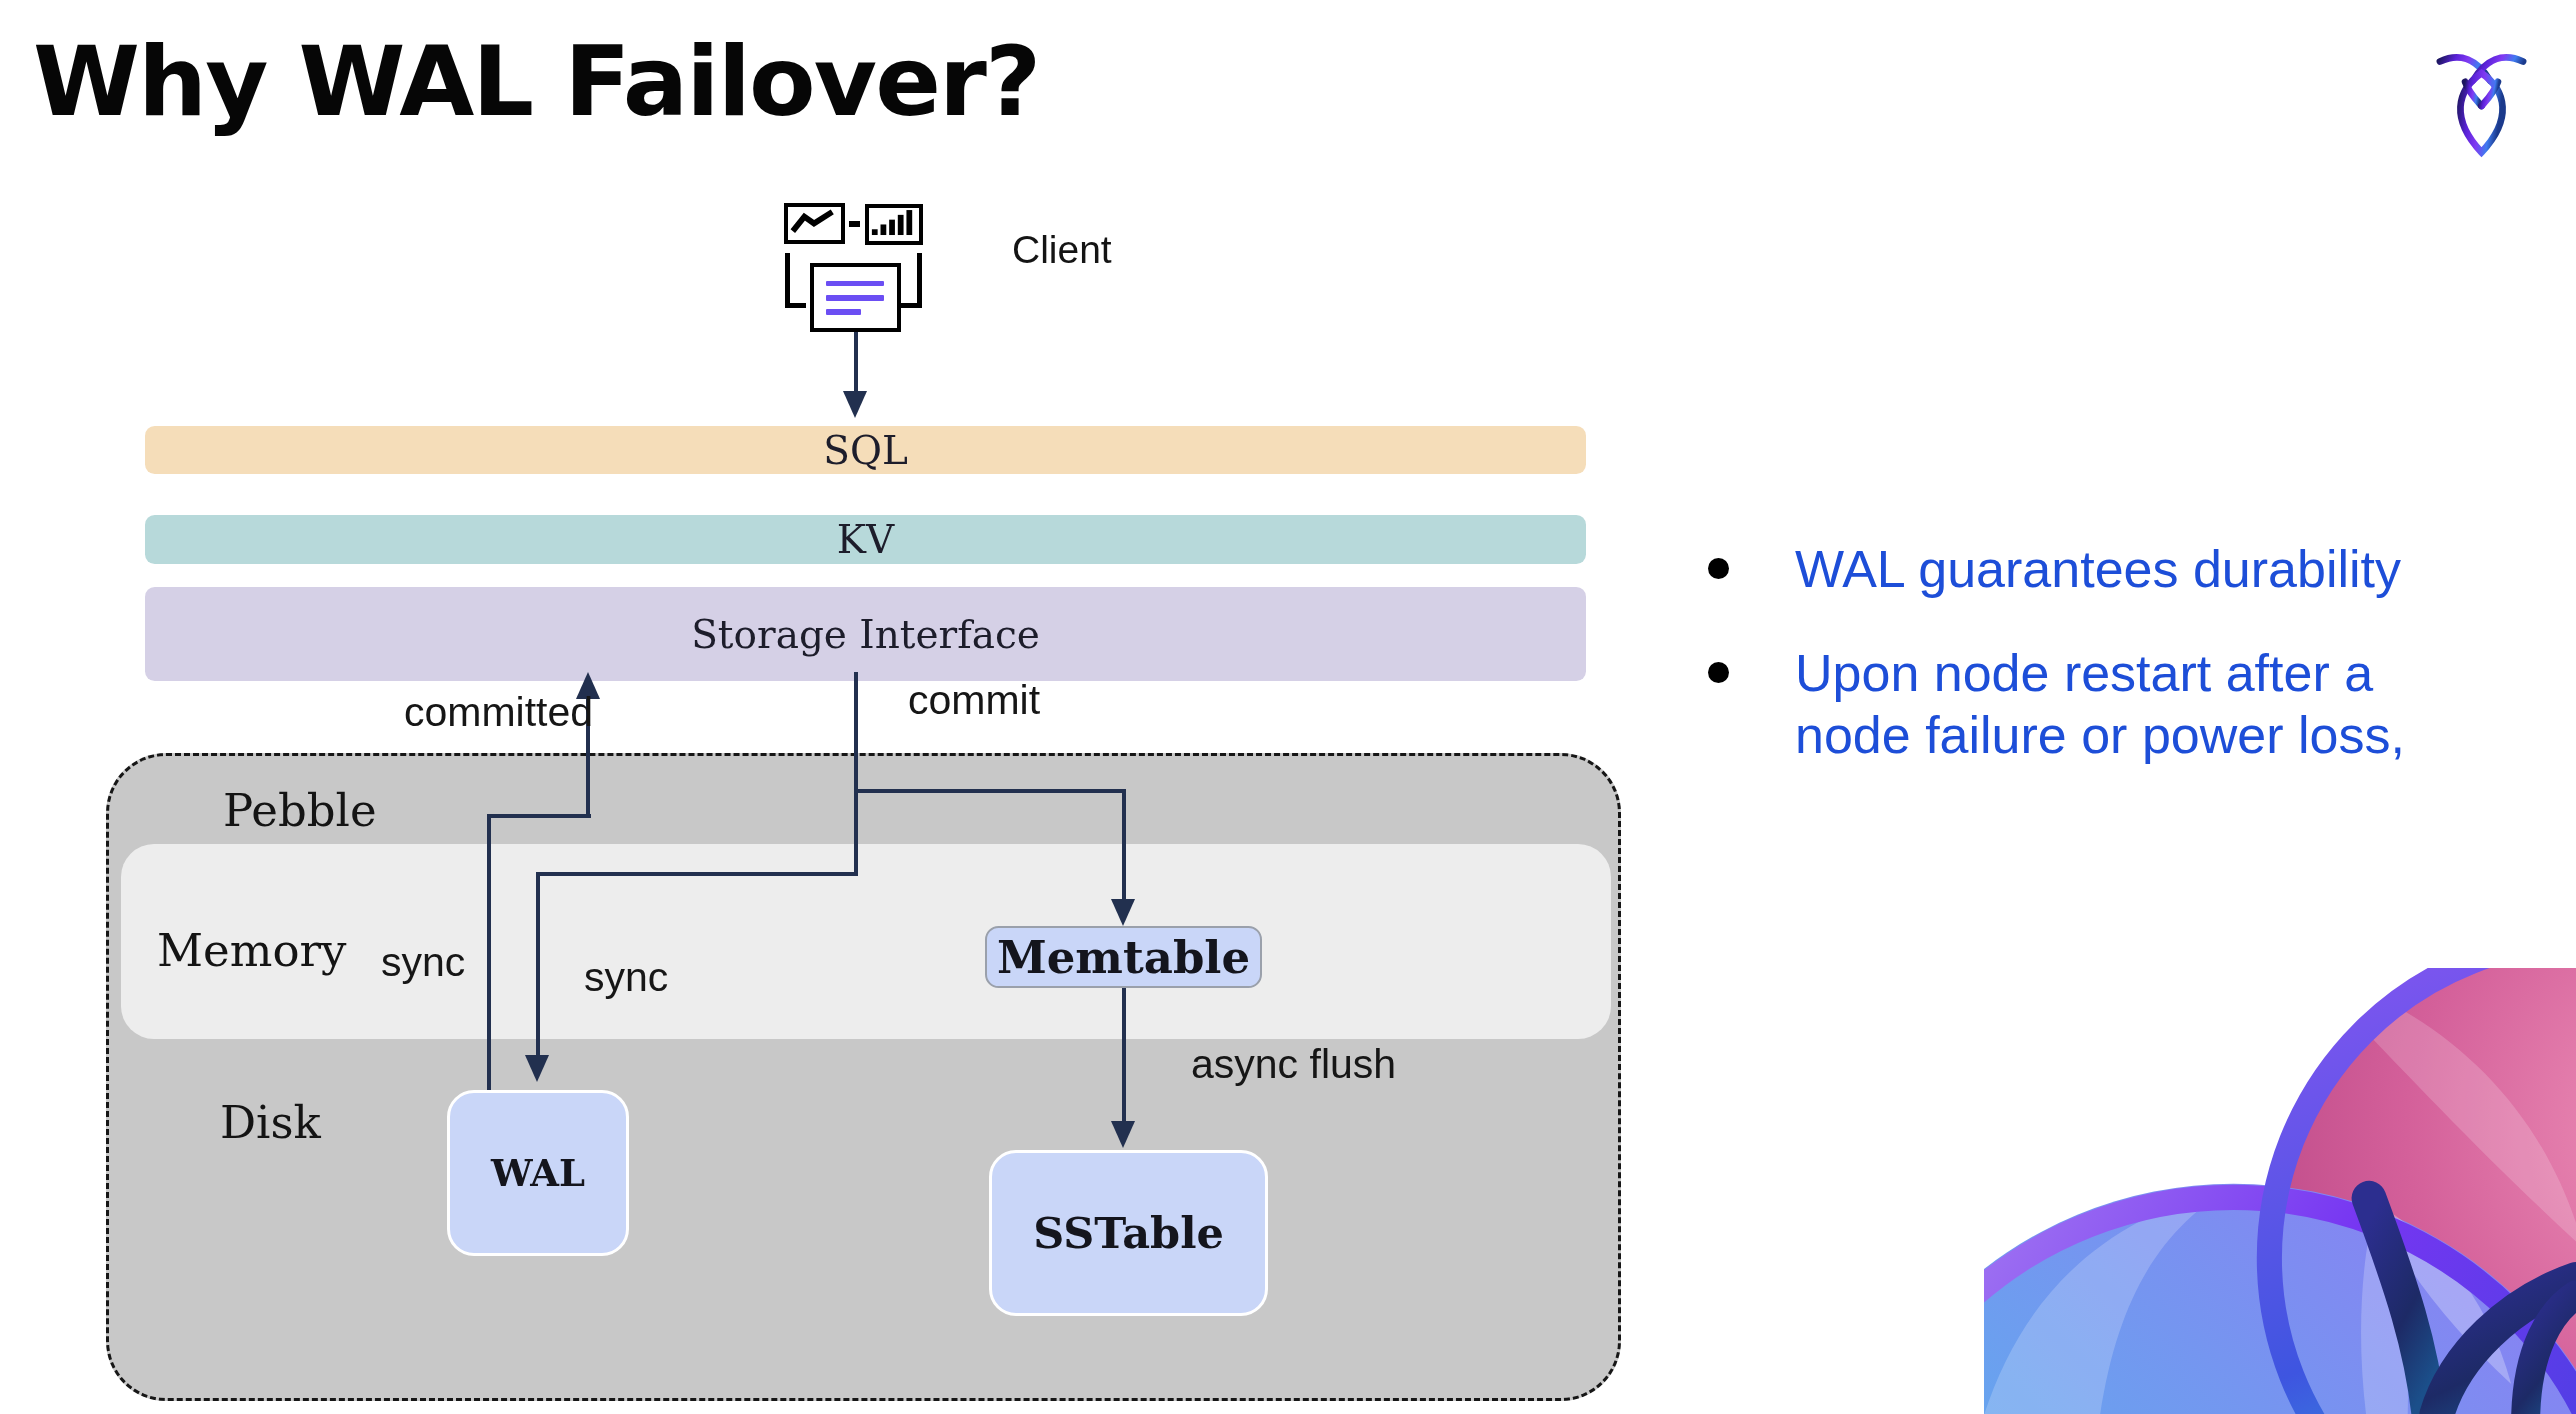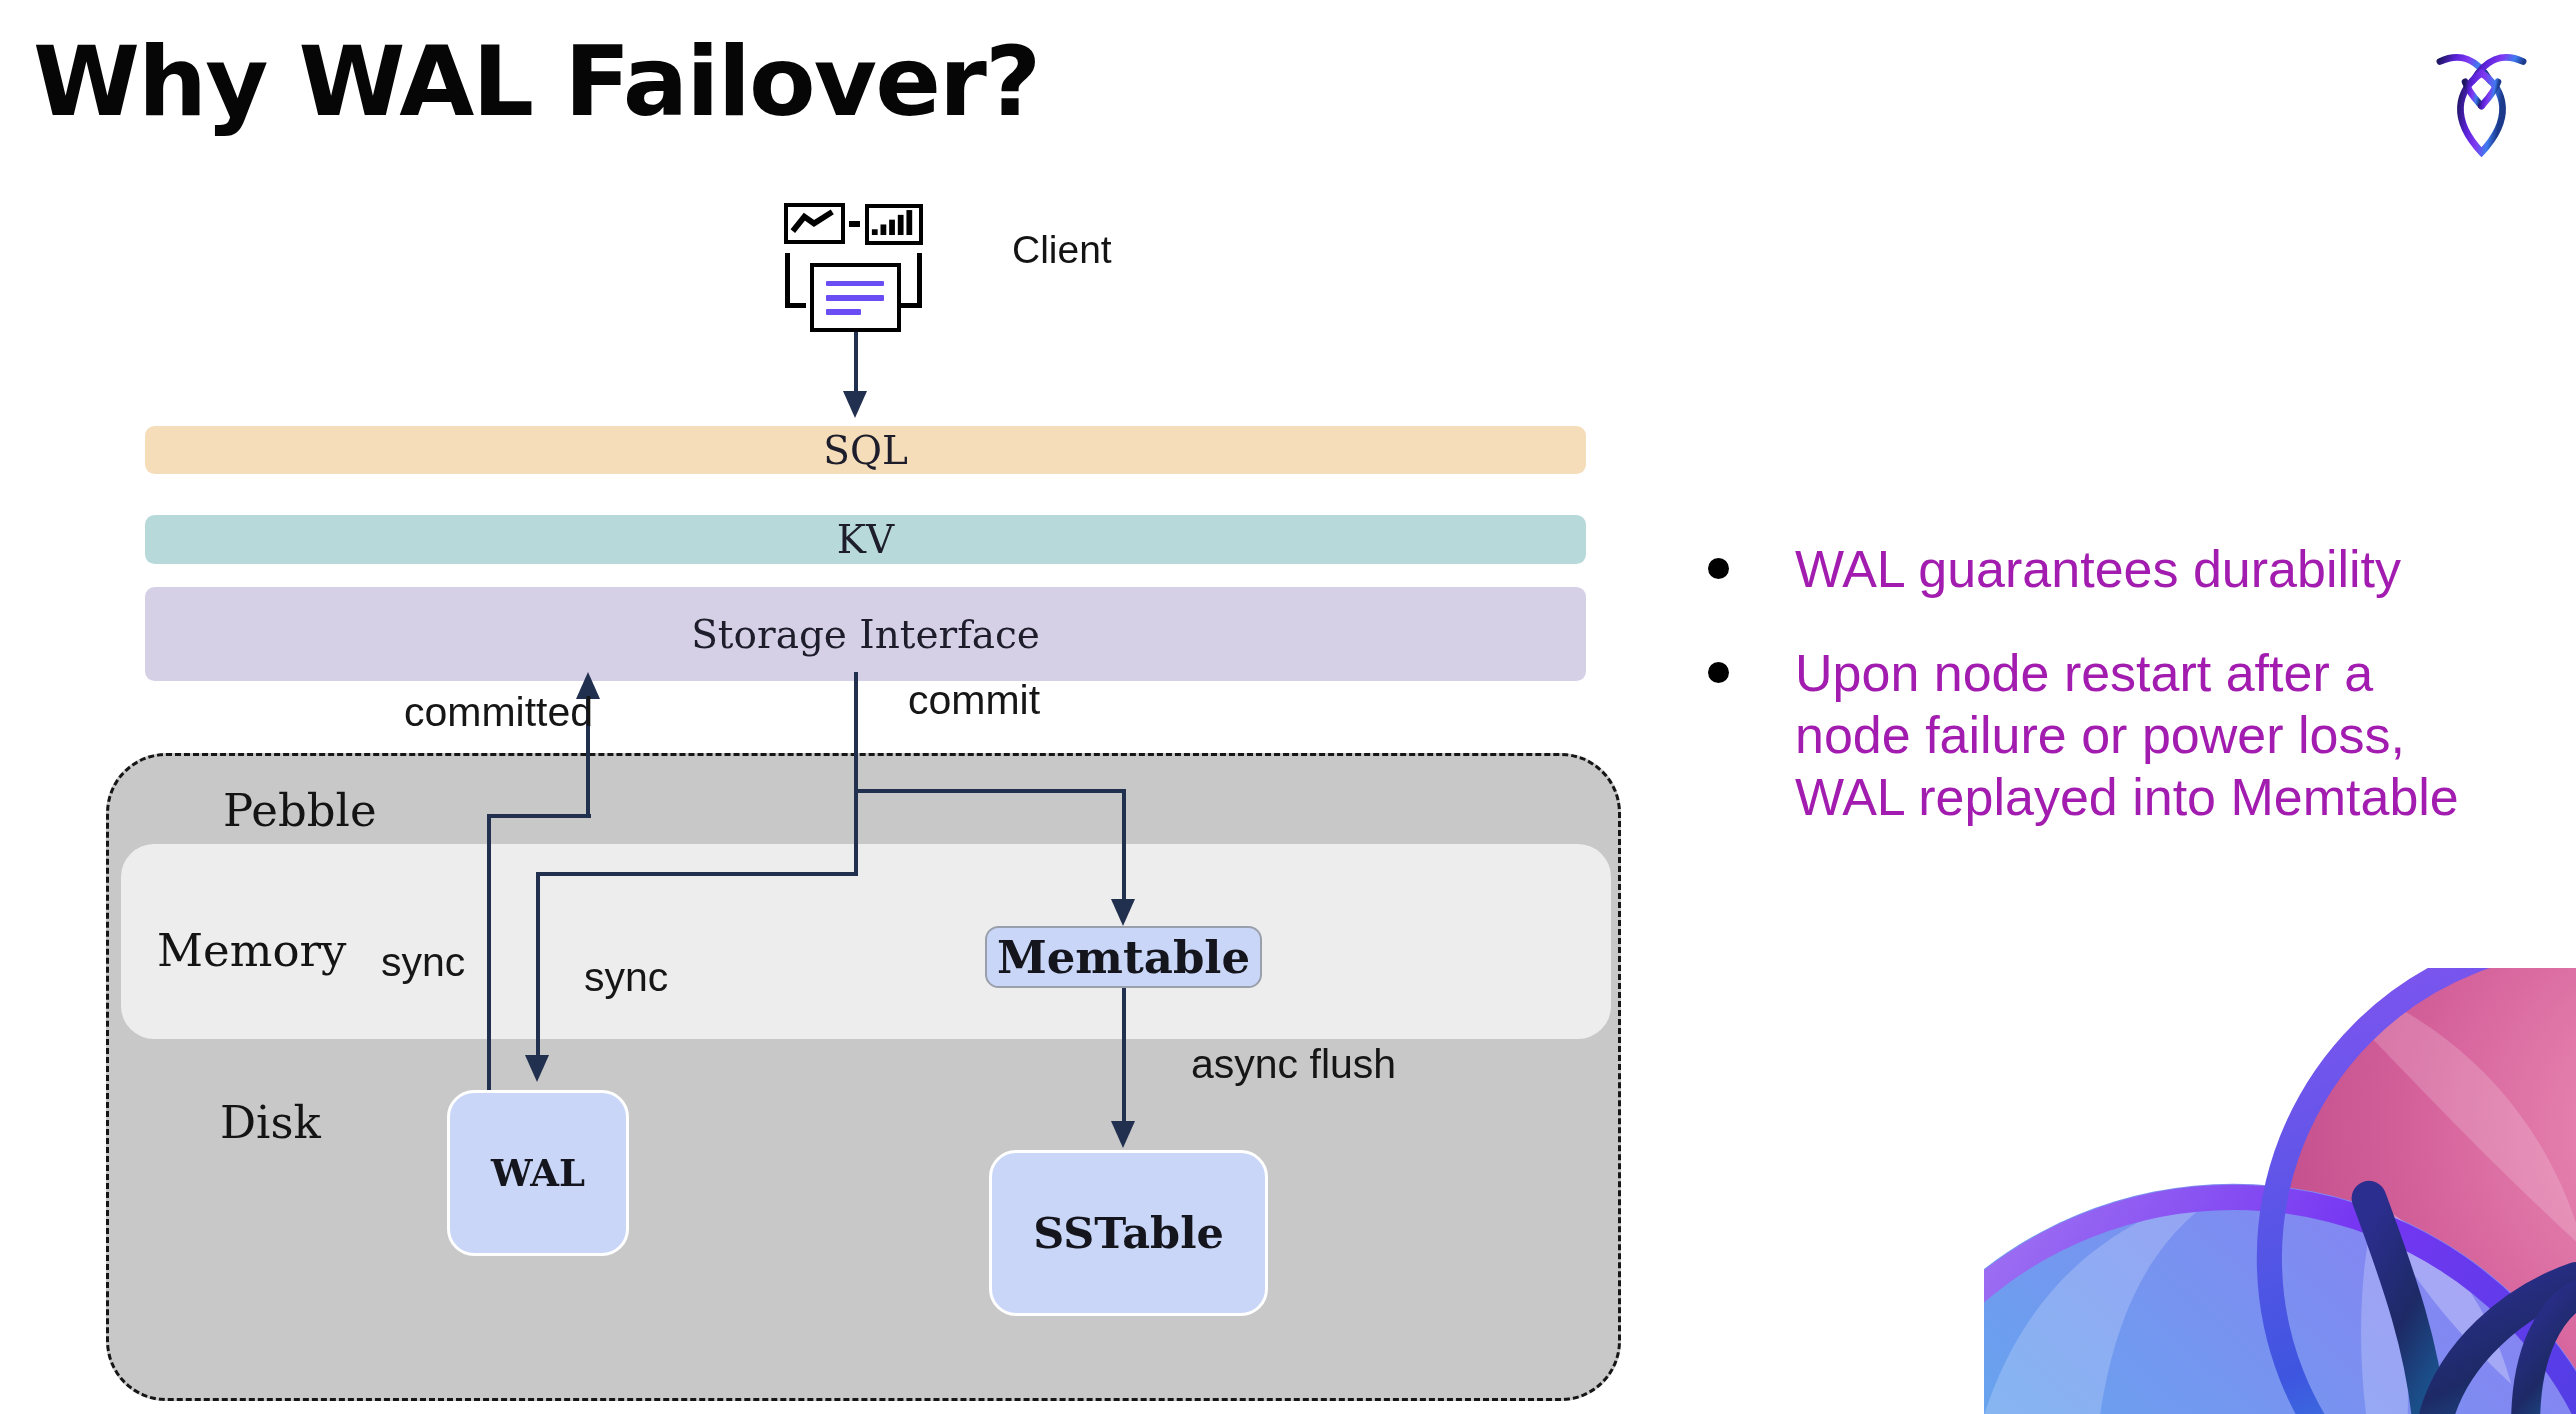--- a/index.html
+++ b/index.html
@@ -66,21 +66,21 @@
 
   
   .node { position:absolute; background:#c9d6f8; display:flex; align-items:center; justify-content:center;
           font-family:"DejaVu Serif", serif; font-weight:bold; color:#14151d; z-index:4; }
   .node.wal      { left:447px;  top:1090px; width:182px; height:166px; border:3.9px solid #fff; border-radius:27px; font-size:37px; }
   .node.memtable { left:985px; top:926px;  width:277px; height:62px;  border:2.9px solid #9aa0ab; border-radius:13.5px; font-size:45px; }
   .node.sstable  { left:989px; top:1150px; width:279px; height:166px; border:3.9px solid #fff; border-radius:27px; font-size:43px; }
 
   
   .bullets { position:absolute; left:1696px; top:538px; width:813px; list-style:none; z-index:6; }
-  .bullets li { position:relative; padding-left:99px; font-size:52px; line-height:62px; color:#a21caf; }
+  .bullets li { position:relative; padding-left:99px; font-size:52px; line-height:62px; color:#1d4ed8; }
   .bullets li + li { margin-top:42px; }
   .bullets li::before { content:""; position:absolute; left:11.6px; top:20.3px; width:21px; height:21px;
                         border-radius:50%; background:#000; }
   .bullets .bline { display:block; }
 
   
   .corner-art { position:absolute; right:0; bottom:0; width:592px; height:447px; z-index:0; }
 </style>
 </head>
 <body>
@@ -186,21 +186,20 @@
     <span>SSTable</span>
   </div>
 
   <ul class="bullets">
     <li>
       <span class="bline">WAL guarantees durability</span>
     </li>
     <li>
       <span class="bline">Upon node restart after a</span>
       <span class="bline">node failure or power loss,</span>
-      <span class="bline">WAL replayed into Memtable</span>
     </li>
   </ul>
 
   <div class="corner-art">
     <svg width="592" height="447" viewBox="0 0 612 462">
       <defs>
         <radialGradient id="gPink" cx="0.68" cy="0.3" r="0.85">
           <stop offset="0" stop-color="#ef93b9"></stop>
           <stop offset="0.55" stop-color="#d4609a"></stop>
           <stop offset="1" stop-color="#b64383"></stop>

